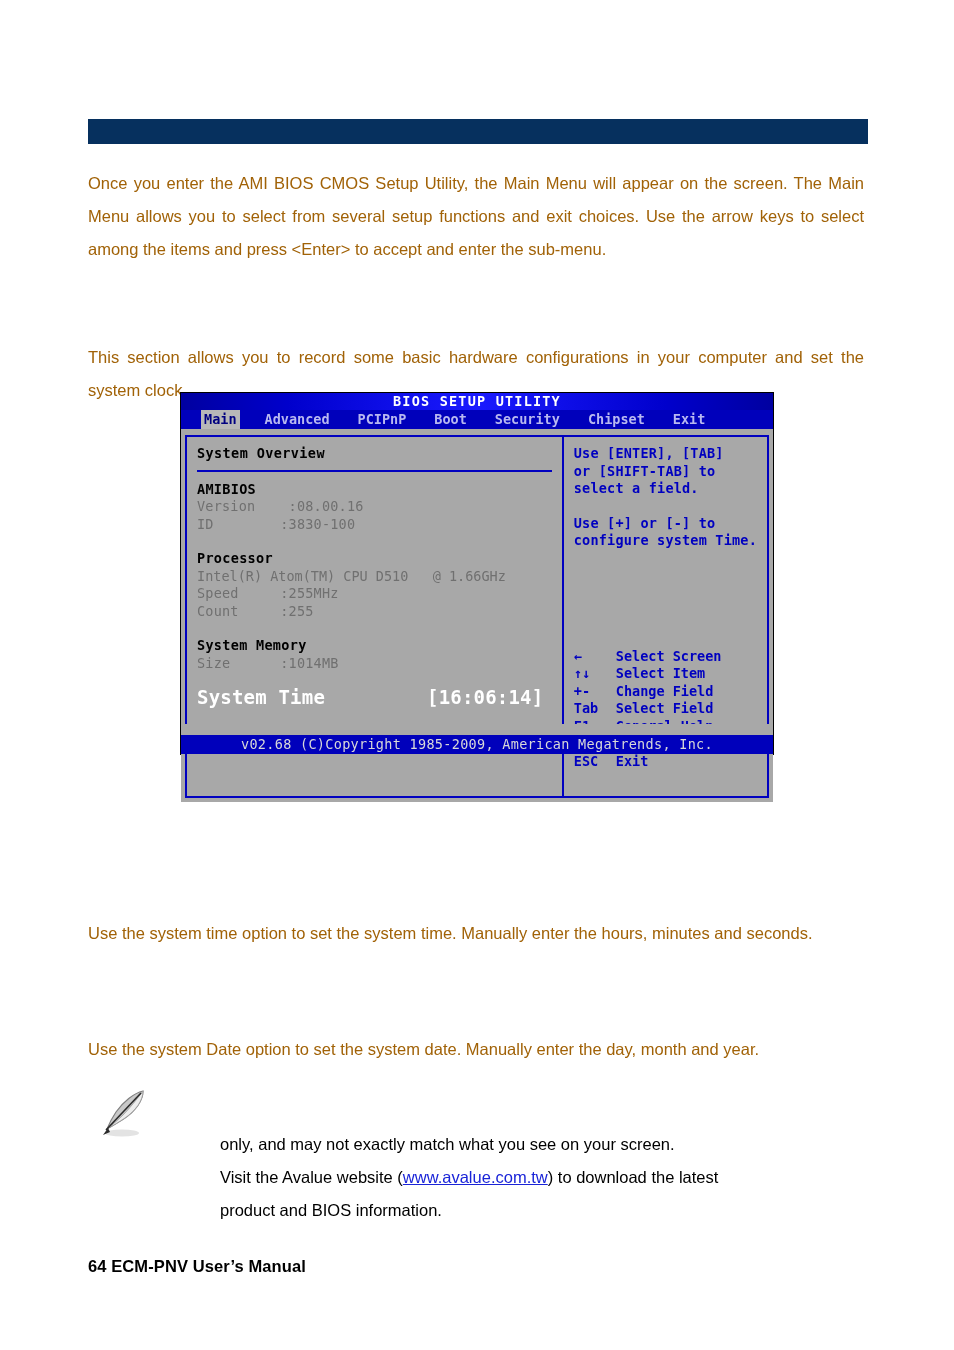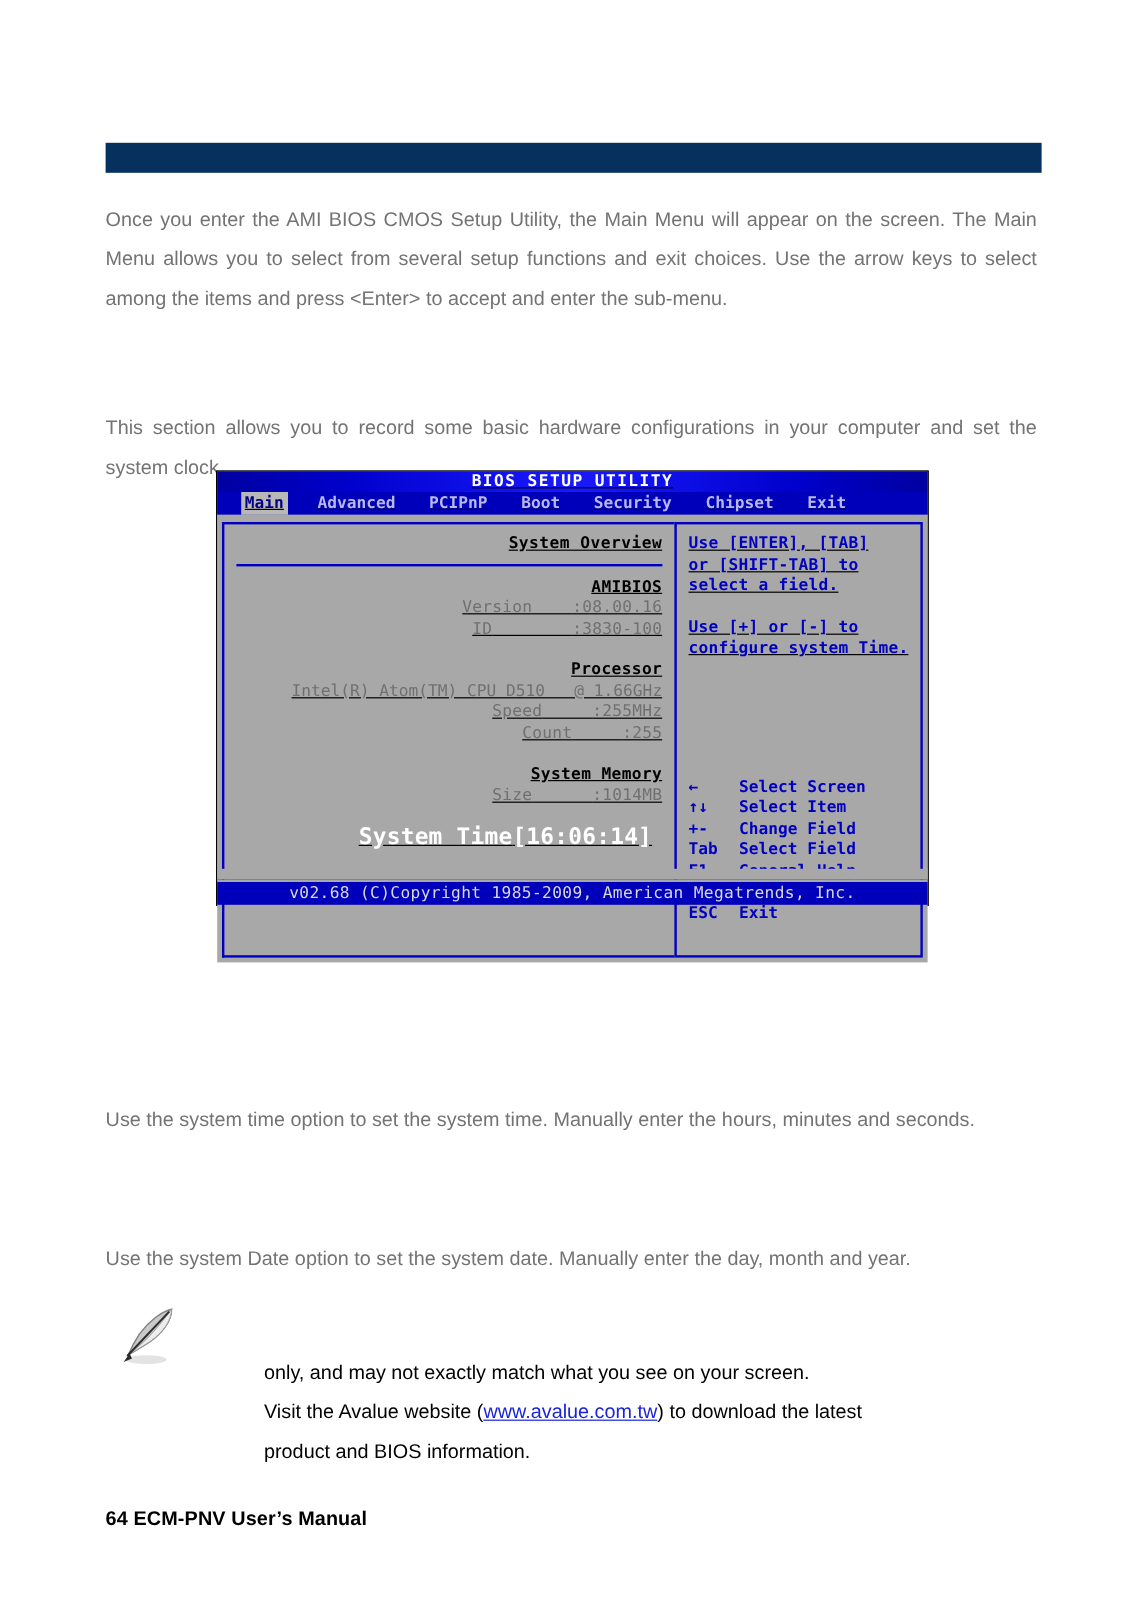--- a/index.html
+++ b/index.html
@@ -34,21 +34,21 @@
   }
 
   .para {
     position: absolute;
     left: 88px;
     width: 776px;
     font-size: 16.5px;
     line-height: 33px;
     text-align: justify;
     text-justify: inter-word;
-    color: #737373;
+    color: #a16207;
   }
   .para.p-intro  { top: 150px; }
   .para.p-basic  { top: 324px; }
   .para.p-time   { top: 900px; }
   .para.p-date   { top: 1016px; }
 
   
   .note {
     position: absolute;
     left: 88px;
@@ -93,21 +93,20 @@
     left: 180px;
     top: 392px;
     width: 594px;
     height: 363px;
     background: #a8a8a8;
     font-family: "DejaVu Sans Mono", "Liberation Mono", monospace;
     font-size: 13.5px;
     line-height: 17.5px;
     box-sizing: border-box;
     border: 1px solid #000;
-    text-decoration: underline;
   }
 
   .bios-title {
     height: 17px;
     background: linear-gradient(to right,
         #0000a0 0%, #0000cc 18%, #1a1aff 50%, #0000cc 82%, #0000a0 100%);
     color: #ffffff;
     text-align: center;
     font-weight: bold;
     font-size: 13.5px;
@@ -148,21 +147,20 @@
   .panel {
     border: 2px solid #0000c0;
     box-sizing: border-box;
     height: 100%;
     padding: 8px 10px;
     position: relative;
   }
   .panel-left {
     width: 397px;
     border-right: none;
-    text-align: right;
   }
   .panel-right {
     flex: 1;
     border-left: 2px solid #0000c0;
   }
 
   .ov-title {
     color: #000000;
     font-weight: bold;
     font-size: 13.5px;

